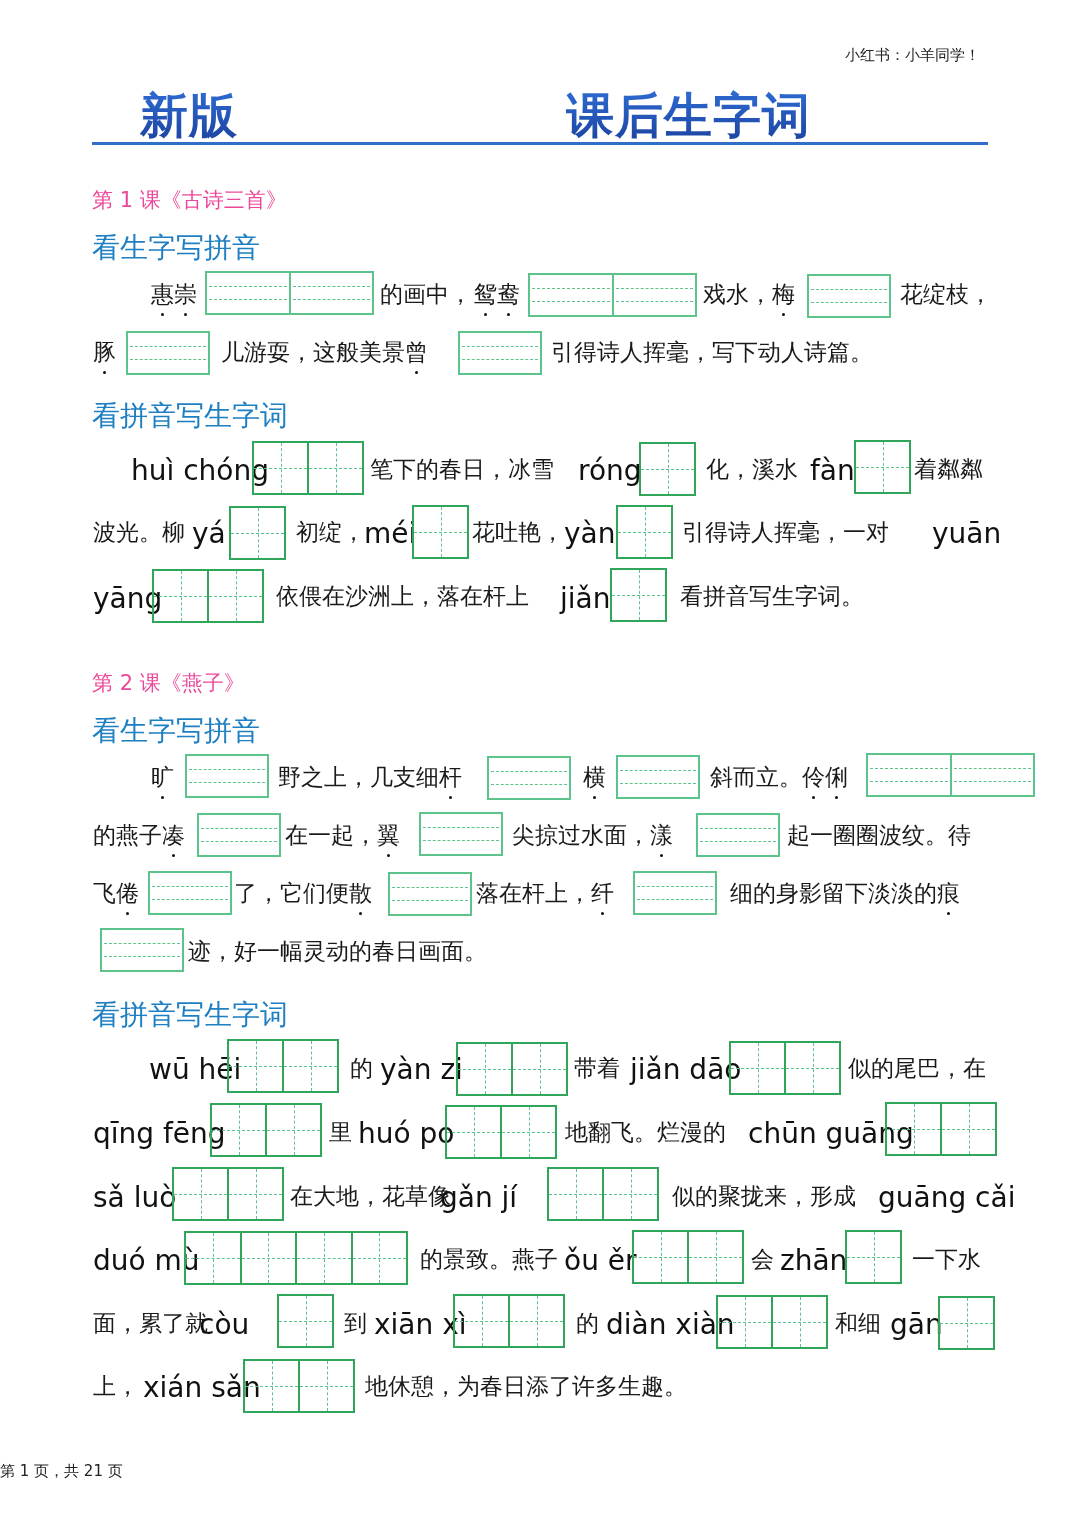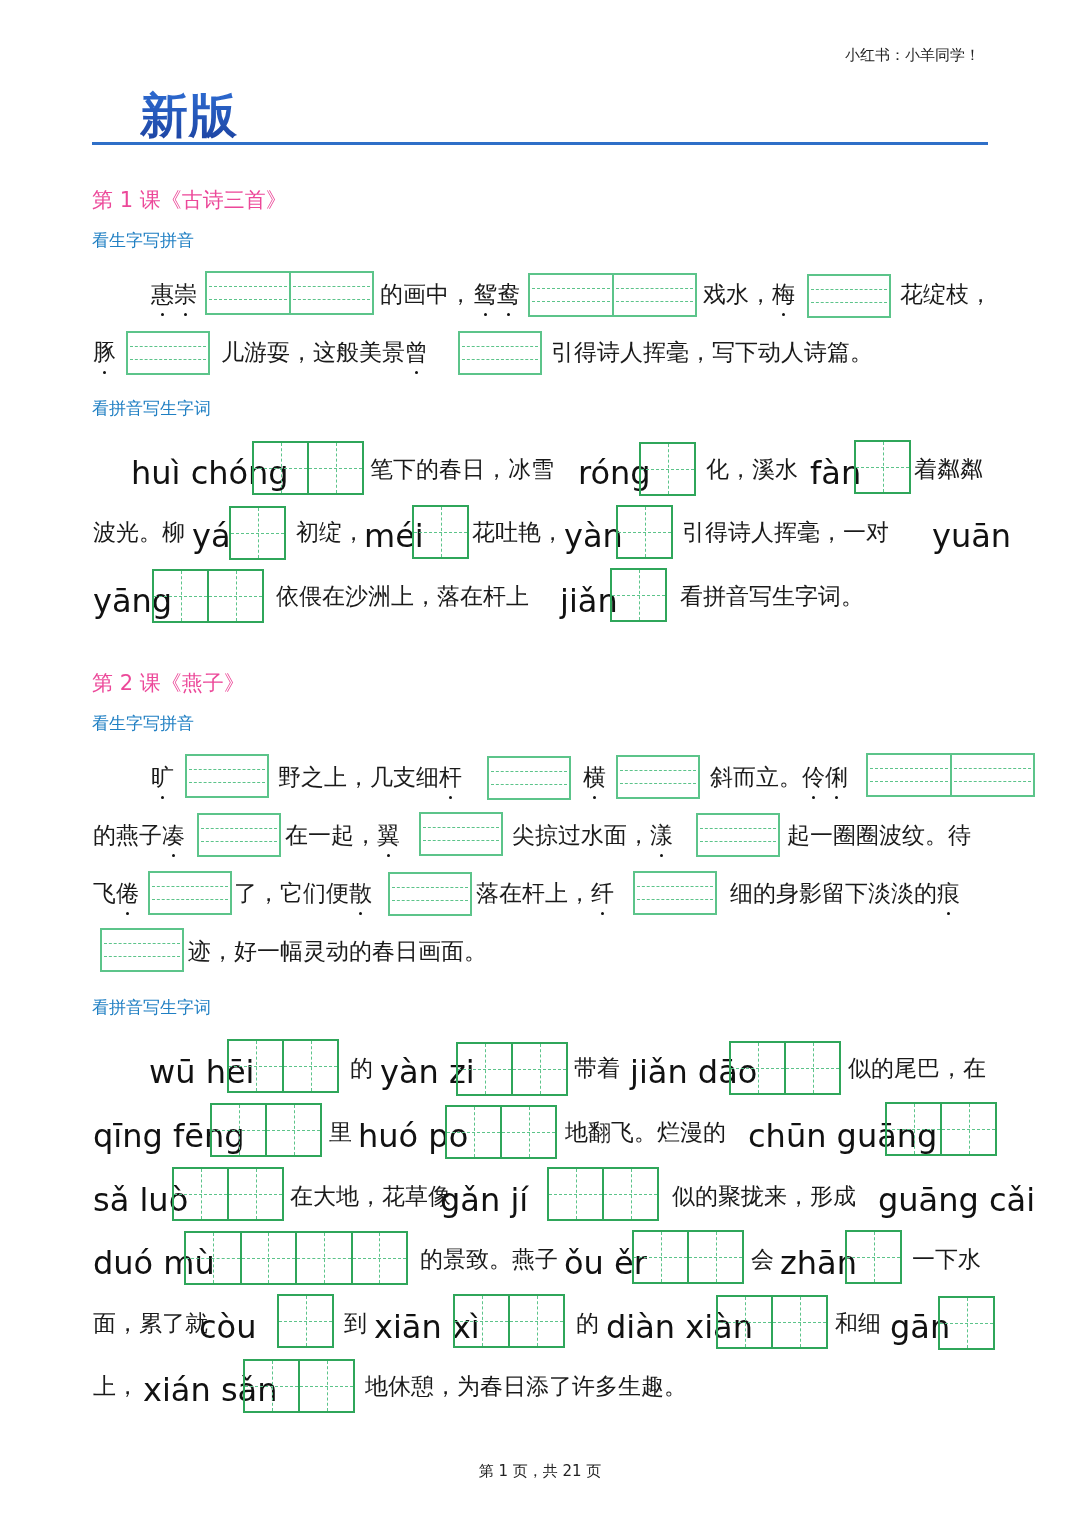--- a/index.html
+++ b/index.html
@@ -6,47 +6,48 @@
   body { width: 1080px; height: 1528px; position: relative; overflow: hidden;
          font-family: "DejaVu Serif", "Liberation Serif", serif; color: #1a1a1a; }
   .abs { position: absolute; }
   .watermark { right: 100px; top: 46px; font-family: "DejaVu Sans", sans-serif; font-size: 15px; color: #222; }
   .title { top: 84px; left: 0; width: 1080px; height: 62px; font-family: "DejaVu Sans", sans-serif; font-weight: bold; font-size: 48px; letter-spacing: 1px; }
   .title span { position: absolute; top: 0; white-space: nowrap; }
   .t-blue { background: linear-gradient(180deg, #2f6fd6 0%, #1b3f9c 100%); -webkit-background-clip: text; background-clip: text; color: transparent; }
   .t-red  { background: linear-gradient(180deg, #e23b2e 0%, #ff8a6a 100%); -webkit-background-clip: text; background-clip: text; color: transparent; }
   .title-rule { left: 92px; top: 142px; width: 896px; height: 3px; background: #2f6fc8; }
   .lesson { font-family: "DejaVu Sans", sans-serif; font-size: 21px; color: #ec4899; left: 92px; }
-  .section { font-family: "DejaVu Sans", sans-serif; font-size: 17px; color: #1f7fc3; left: 92px; }
+  .section { font-family: "DejaVu Sans", sans-serif; font-size: 28px; color: #1f7fc3; left: 92px; }
   .txt { font-size: 23px; white-space: nowrap; line-height: 1; }
-  .py  { font-family: "DejaVu Sans", sans-serif; font-size: 32px; white-space: nowrap; line-height: 1; color: #111; }
+  .py  { font-family: "DejaVu Sans", sans-serif; font-size: 28px; white-space: nowrap; line-height: 1; color: #111; }
   .dot { position: relative; }
   .dot::after { content: ""; position: absolute; left: 50%; bottom: -9px; width: 3px; height: 3px; margin-left: -1.5px; background: #111; border-radius: 50%; }
   
   .pybox { position: absolute; height: 44px; border: 2px solid #5cc48a; box-sizing: border-box; display: flex; }
   .pybox .cell { flex: 1; position: relative; }
   .pybox .cell + .cell { border-left: 2px solid #5cc48a; }
   .pybox .cell::before, .pybox .cell::after { content: ""; position: absolute; left: 2px; right: 2px; border-top: 1px dashed #5cc48a; }
   .pybox .cell::before { top: 13px; }
   .pybox .cell::after { top: 26px; }
   
   .tzg { position: absolute; height: 54px; border: 2px solid #2fa65a; box-sizing: border-box; display: flex; }
   .tzg .cell { flex: 1; position: relative; }
   .tzg .cell + .cell { border-left: 2px solid #2fa65a; }
   .tzg .cell::before { content: ""; position: absolute; left: 50%; top: 0; bottom: 0; border-left: 1px dashed #5cc48a; }
   .tzg .cell::after { content: ""; position: absolute; top: 50%; left: 0; right: 0; border-top: 1px dashed #5cc48a; }
-  .footer { top: 1462px; left: 0; width: 1080px; text-align: center; font-family: "DejaVu Sans", sans-serif; font-size: 15px; color: #222; }
+  .footer { top: 1462px; left: 0; width: 1080px; font-family: "DejaVu Sans", sans-serif; font-size: 15px; color: #222; }
 </style>
 </head>
 <body>
 
 <div class="abs watermark">小红书：小羊同学！</div>
 
 <div class="abs title">
   <span class="t-blue" style="left:140px">新版</span>
+  <span class="t-blue" style="left:566px">课后生字词</span>
 </div>
 <div class="abs title-rule"></div>
 
 <div class="abs lesson" style="top:186px">第 1 课《古诗三首》</div>
 <div class="abs section" style="top:229px">看生字写拼音</div>
 
 <span class="abs txt" style="left:151px;top:283px"><span class="dot">惠</span><span class="dot">崇</span></span>
 <div class="pybox" style="left:205px;top:271px;width:169px">
     <div class="cell"></div>
     <div class="cell"></div>

